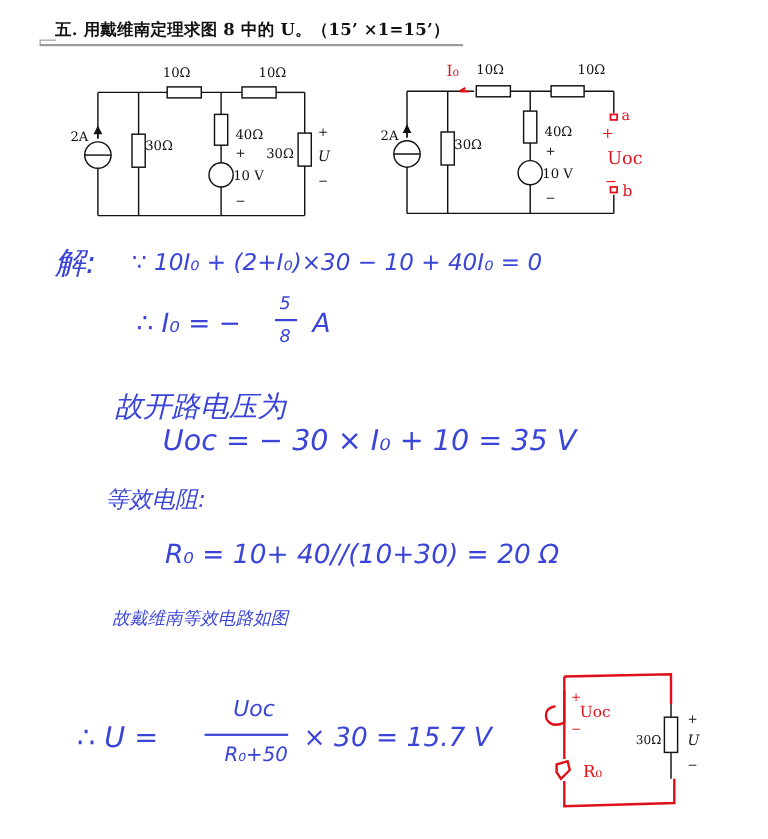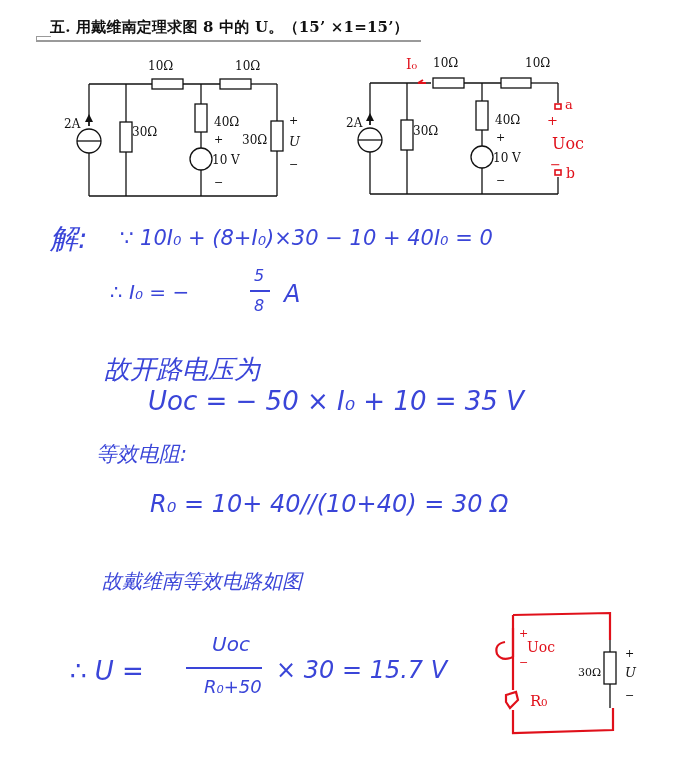--- a/index.html
+++ b/index.html
@@ -105,33 +105,33 @@
   <rect x="225" y="59" width="6" height="5" fill="none" stroke="#e0101a" stroke-width="1.6"></rect>
   <text x="235" y="64" font-size="13" fill="#e0101a" font-family="DejaVu Sans, sans-serif">a</text>
   <text x="217" y="80" font-size="13" fill="#e0101a" font-family="DejaVu Sans, sans-serif">+</text>
   <text x="222" y="104" font-size="16" fill="#e0101a" font-family="DejaVu Sans, sans-serif">Uoc</text>
   <text x="220" y="124" font-size="13" fill="#e0101a" font-family="DejaVu Sans, sans-serif">−</text>
   <rect x="225" y="125" width="6" height="5" fill="none" stroke="#e0101a" stroke-width="1.6"></rect>
   <text x="236" y="133" font-size="14" fill="#e0101a" font-family="DejaVu Sans, sans-serif">b</text>
 </svg>
 
 <div class="abs hand" style="left:50px;top:220px;font-size:28px">解:</div>
-<div class="abs hand" style="left:120px;top:226px;font-size:21px">∵ 10I₀ + (8+I₀)×30 − 10 + 40I₀ = 0</div>
+<div class="abs hand" style="left:120px;top:226px;font-size:21px">∵ 10I₀ + (2+I₀)×30 − 10 + 40I₀ = 0</div>
 
-<div class="abs hand" style="left:110px;top:280px;font-size:20px">∴ I₀ = −</div>
+<div class="abs hand" style="left:124px;top:280px;font-size:24px">∴ I₀ = −</div>
 <div class="abs hand" style="left:254px;top:266px;font-size:16px">5</div>
 <div class="abs" style="left:250px;top:290px;width:20px;height:2px;background:#3a45d8"></div>
 <div class="abs hand" style="left:254px;top:296px;font-size:16px">8</div>
 <div class="abs hand" style="left:284px;top:280px;font-size:24px">A</div>
 
 <div class="abs hand" style="left:104px;top:352px;font-size:26px">故开路电压为</div>
-<div class="abs hand" style="left:148px;top:386px;font-size:26px">Uoc = − 50 × I₀ + 10 = 35 V</div>
+<div class="abs hand" style="left:148px;top:386px;font-size:26px">Uoc = − 30 × I₀ + 10 = 35 V</div>
 <div class="abs hand" style="left:96px;top:440px;font-size:21px">等效电阻:</div>
-<div class="abs hand" style="left:150px;top:490px;font-size:24px">R₀ = 10+ 40//(10+40) = 30 Ω</div>
-<div class="abs hand" style="left:102px;top:568px;font-size:20px">故戴维南等效电路如图</div>
+<div class="abs hand" style="left:150px;top:490px;font-size:24px">R₀ = 10+ 40//(10+30) = 20 Ω</div>
+<div class="abs hand" style="left:102px;top:552px;font-size:16px">故戴维南等效电路如图</div>
 
 <div class="abs hand" style="left:70px;top:656px;font-size:26px">∴  U =</div>
 <div class="abs hand" style="left:212px;top:632px;font-size:20px">Uoc</div>
 <div class="abs" style="left:186px;top:667px;width:76px;height:2px;background:#3a45d8"></div>
 <div class="abs hand" style="left:204px;top:676px;font-size:18px">R₀+50</div>
 <div class="abs hand" style="left:276px;top:656px;font-size:24px">× 30 = 15.7 V</div>
 
 <svg class="abs" style="left:480px;top:600px" width="180" height="140">
   <g stroke="#e0101a" stroke-width="2.2" fill="none">
     <path d="M33 15 L130 13 L130 40"></path>

